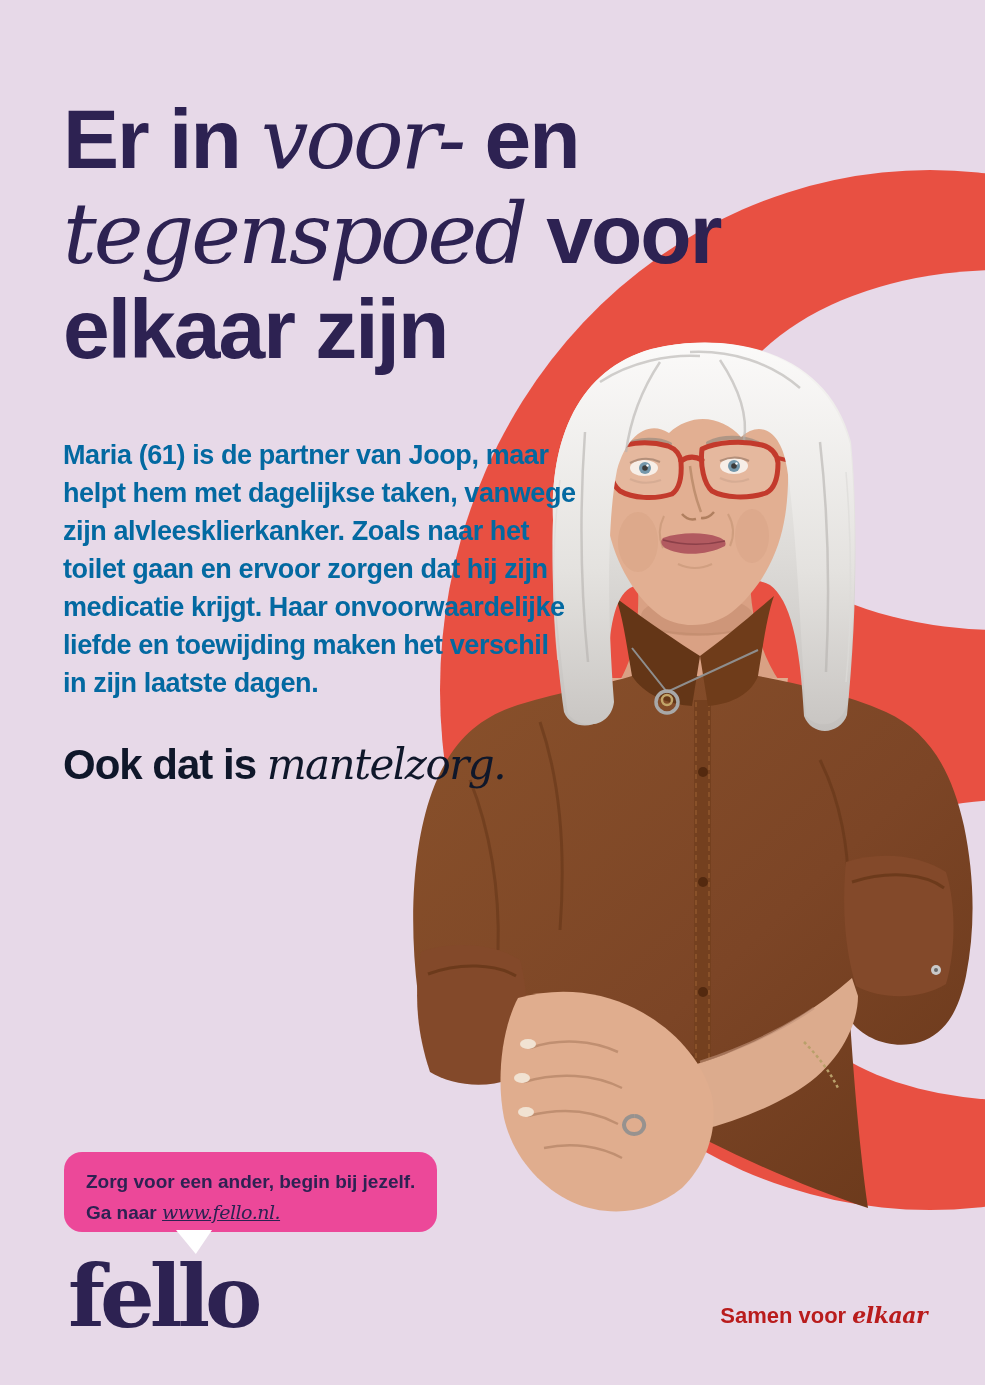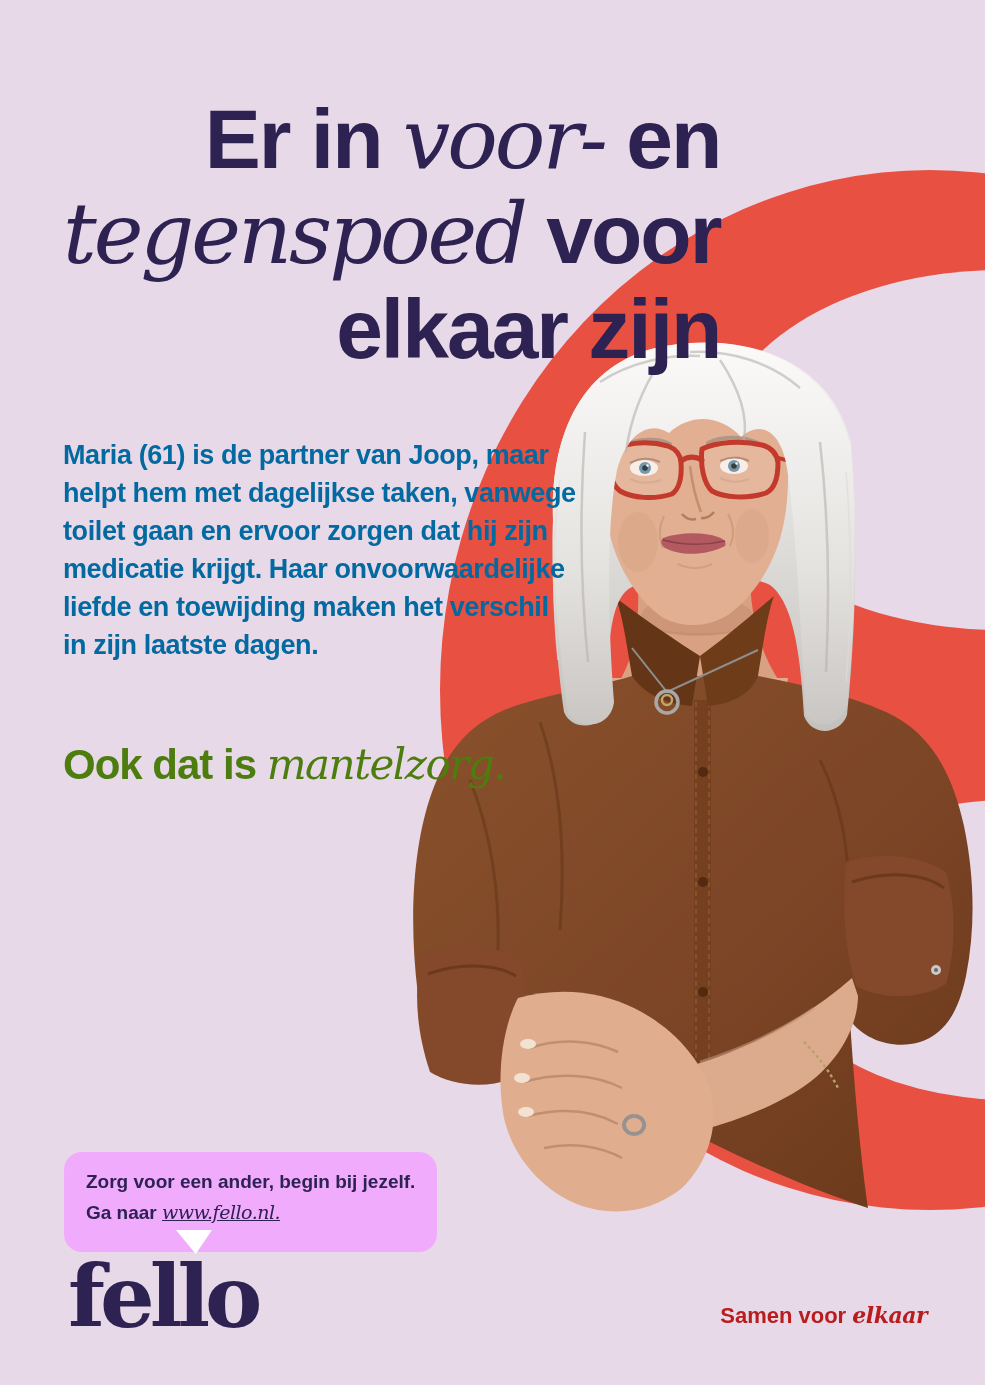--- a/index.html
+++ b/index.html
@@ -8,42 +8,42 @@
     position:relative; overflow:hidden;
     background:#e7d9e8;
     font-family:"Liberation Sans", sans-serif;
     color:#2d2252;
   }
   svg.scene { position:absolute; inset:0; width:985px; height:1385px; display:block; }
 
   .headline {
     position:absolute; left:63px; top:92px;
     font-size:84px; line-height:95px; font-weight:bold;
-    letter-spacing:-2px; color:#2d2252; white-space:nowrap;text-align:right;
+    letter-spacing:-2px; color:#2d2252; white-space:nowrap;
   }
   .serif-it {
     font-family:"DejaVu Serif", serif;
     font-style:italic; font-weight:500; letter-spacing:-3px;
   }
   .intro {
     position:absolute; left:63px; top:436px;
     font-size:27px; line-height:38px; font-weight:bold;
     letter-spacing:-0.4px; color:#0369a1;
   }
   .intro div { white-space:nowrap; }
   .tagline {
     position:absolute; left:63px; top:740px;
     font-size:42px; font-weight:bold; letter-spacing:-1px;
-    color:#4d7c0f; white-space:nowrap;
+    color:#0f172a; white-space:nowrap;
   }
   .tagline .serif-it { letter-spacing:-1.5px; }
   .bubble {
     position:absolute; left:64px; top:1152px;
-    background:#f0abfc; border-radius:18px;
-    padding:15px 22px 24px 22px;
+    background:#ec4899; border-radius:18px;
+    padding:15px 22px 4px 22px;
     font-size:19px; line-height:30px; font-weight:bold;
     color:#2d2252; white-space:nowrap;
   }
   .bubble .serif-it { letter-spacing:-0.5px;text-decoration:underline; }
   .bubble-tail {
     position:absolute; left:176px; top:1230px;
     width:36px; height:24px; background:#ffffff;
     clip-path:polygon(0 0, 100% 0, 55% 100%);
   }
   .logo {
@@ -207,20 +207,21 @@
     <span class="serif-it">tegenspoed</span><span> voor</span>
   </span>
   <span style="display:block;">
     <span>elkaar zijn</span>
   </span>
 </h1>
 
 <div class="intro">
   <div>Maria (61) is de partner van Joop, maar</div>
   <div>helpt hem met dagelijkse taken, vanwege</div>
+  <div>zijn alvleesklierkanker. Zoals naar het</div>
   <div>toilet gaan en ervoor zorgen dat hij zijn</div>
   <div>medicatie krijgt. Haar onvoorwaardelijke</div>
   <div>liefde en toewijding maken het verschil</div>
   <div>in zijn laatste dagen.</div>
 </div>
 
 <div class="tagline">
   <span>Ook dat is </span><span class="serif-it">mantelzorg.</span>
 </div>
 

